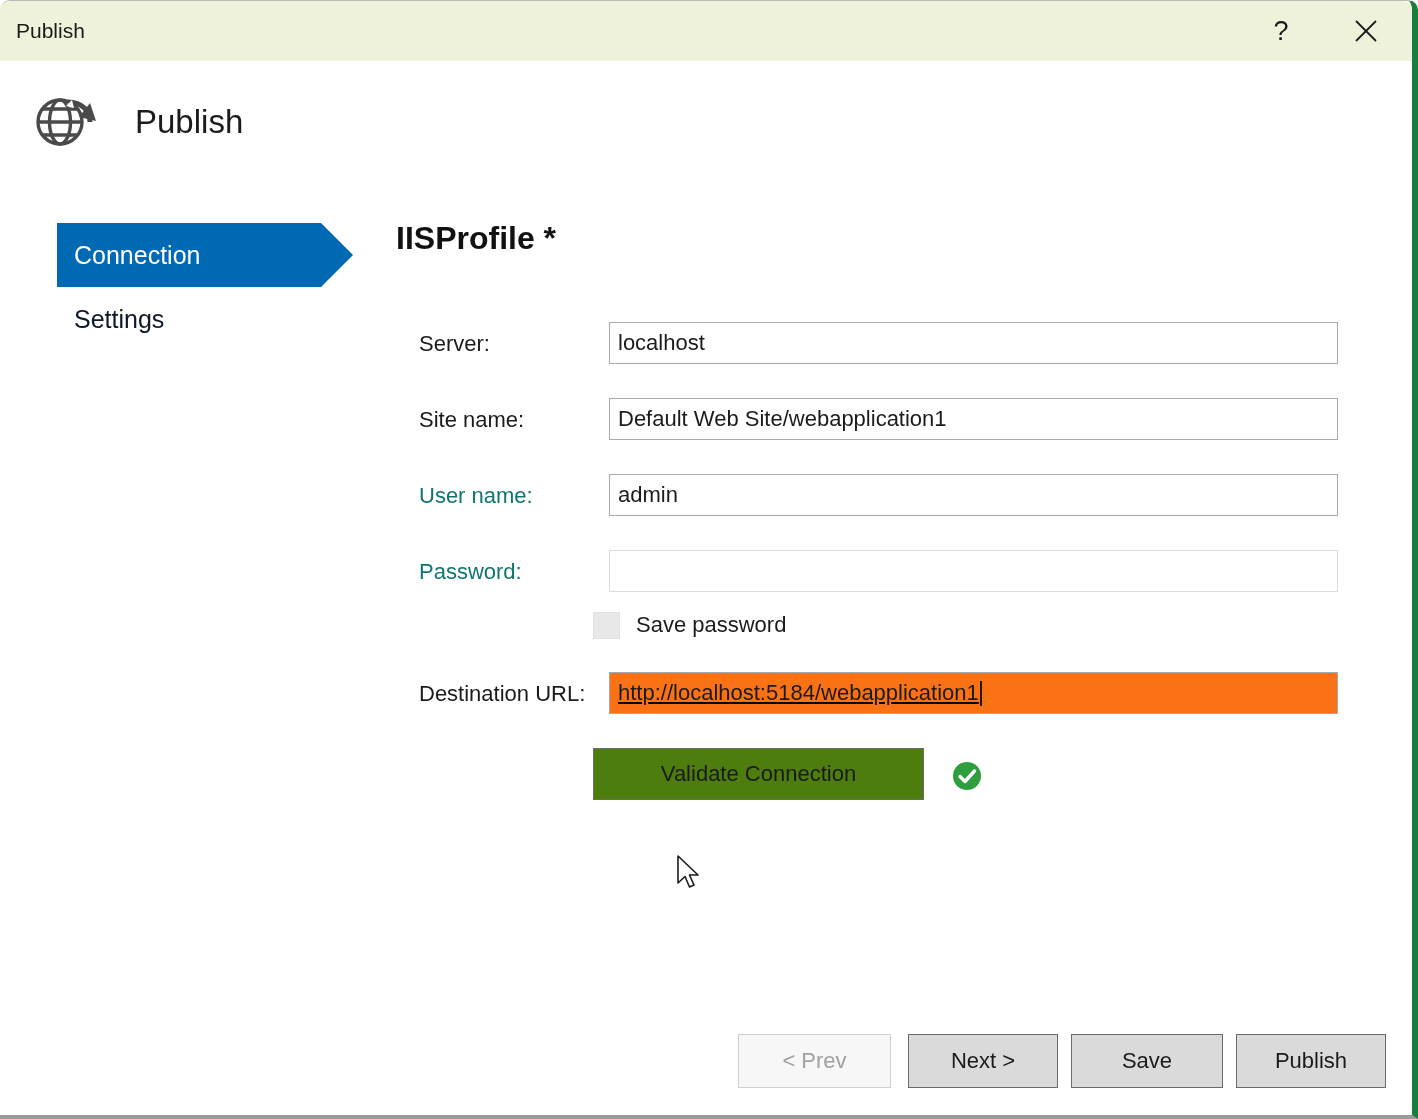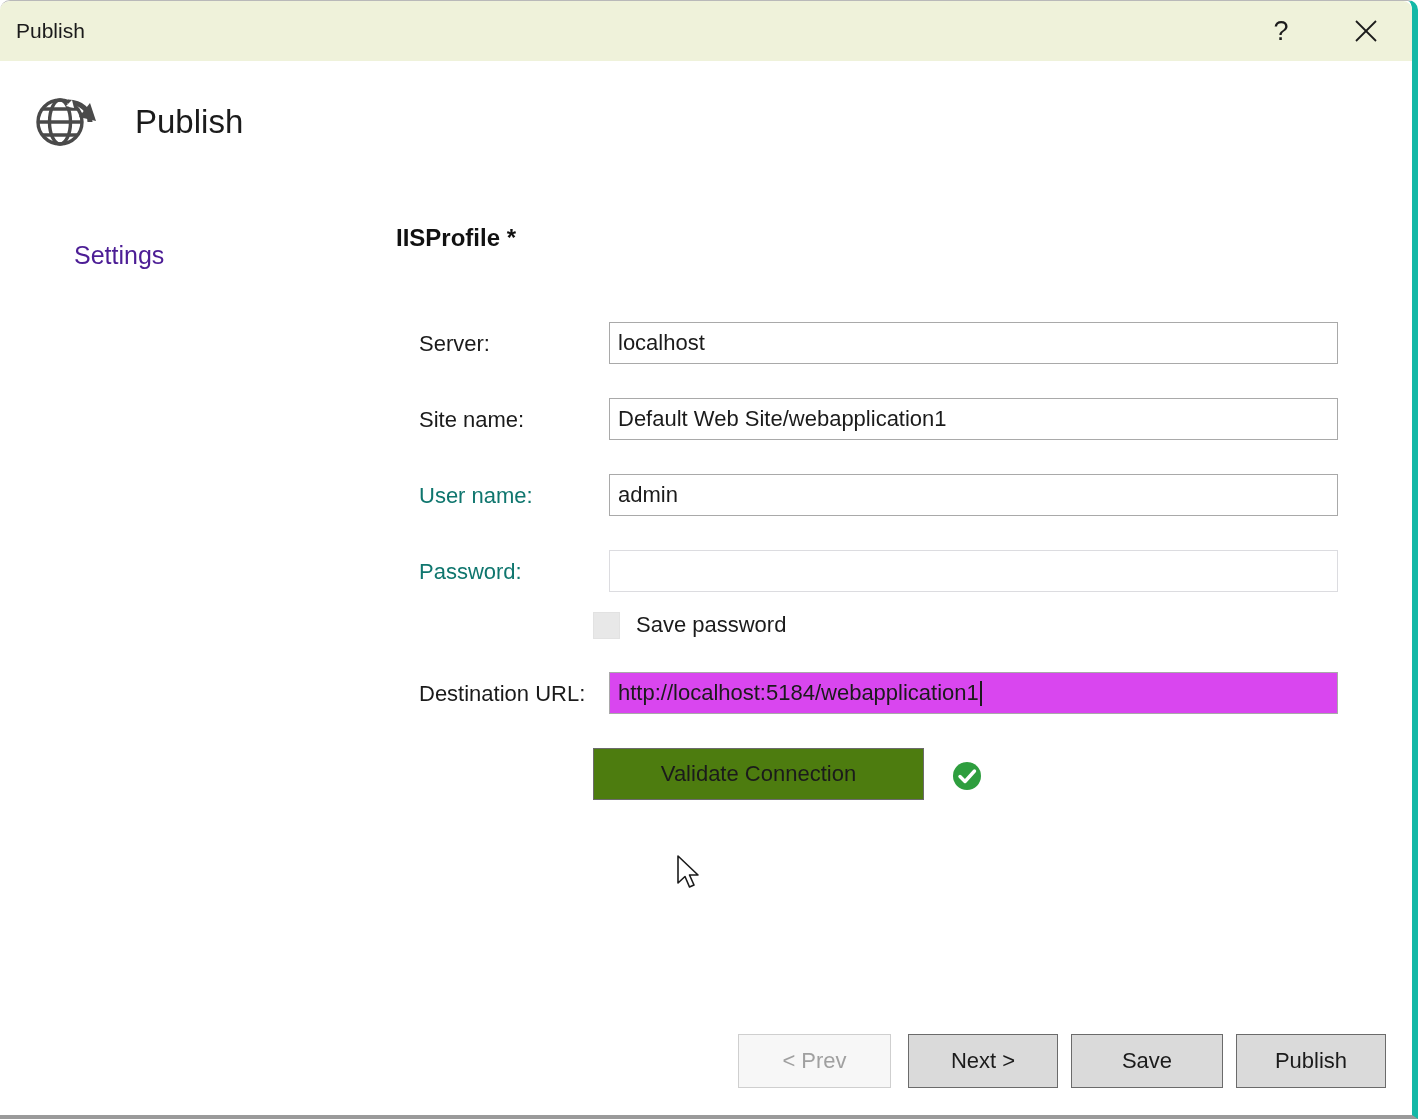--- a/index.html
+++ b/index.html
@@ -17,21 +17,21 @@
 
   
   #dialog {
     position: absolute;
     left: 0;
     top: 0;
     width: 1418px;
     height: 1119px;
     background: #ffffff;
     box-sizing: border-box;
-    border-right: 6px solid #14b8a6;
+    border-right: 6px solid #15803d;
     border-bottom: 4px solid #9a9a9a;
     border-top: 1px solid #b9b9b9;
     border-radius: 10px 10px 0 0;
     overflow: hidden;
   }
 
   
   #titlebar {
     position: absolute;
     left: 0;
@@ -130,32 +130,32 @@
     position: absolute;
     left: 264px;
     top: 0;
     width: 0;
     height: 0;
     border-top: 32px solid transparent;
     border-bottom: 32px solid transparent;
     border-left: 32px solid #0069b4;
   }
   .nav-item.plain .nav-label {
-    color: #4c1d95;
+    color: #0f172a;
   }
 
   
   #panel {
     position: absolute;
     left: 396px;
     top: 222px;
     width: 930px;
   }
   #profile-name {
-    font-size: 24px;
+    font-size: 32px;
     font-weight: bold;
     color: #111111;
     line-height: 30px;
     white-space: nowrap;
     margin: 0;
     padding: 0;
   }
 
   .form-row {
     position: absolute;
@@ -195,24 +195,25 @@
     background: #ffffff;
   }
   .caret-wrap {
     position: absolute;
     left: 197px;
     top: 0;
     width: 729px;
     height: 42px;
     box-sizing: border-box;
     border: 1px solid #a9a9a9;
-    background: #d946ef;
+    background: #f97316;
     display: flex;
     align-items: center;
     padding: 0 8px;
+    text-decoration: underline;
   }
   .caret-wrap .val {
     font-size: 22px;
     color: #1b1b1b;
     line-height: 26px;
     white-space: nowrap;
   }
   .caret {
     display: inline-block;
     width: 2px;
@@ -350,20 +351,23 @@
         <line x1="12.5" y1="44" x2="47.5" y2="44"></line>
       </g>
       <path d="M38 11 C52 11 60 20 60 31" fill="none" stroke="#4a4a4a" stroke-width="5"></path>
       <path d="M60 12 L66 30 L49 26 Z" fill="#4a4a4a"></path>
       <path d="M42 9 L44 17 L36 15 Z" fill="#ffffff"></path>
     </svg>
     <div id="header-title">Publish</div>
   </div>
 
   <div id="nav">
+    <div class="nav-item selected">
+      <span class="nav-label">Connection</span>
+    </div>
     <div class="nav-item plain">
       <span class="nav-label">Settings</span>
     </div>
   </div>
 
   <div id="panel">
 
     <div id="profile-name">IISProfile *</div>
 
     <div class="form-row" style="top:99px">

